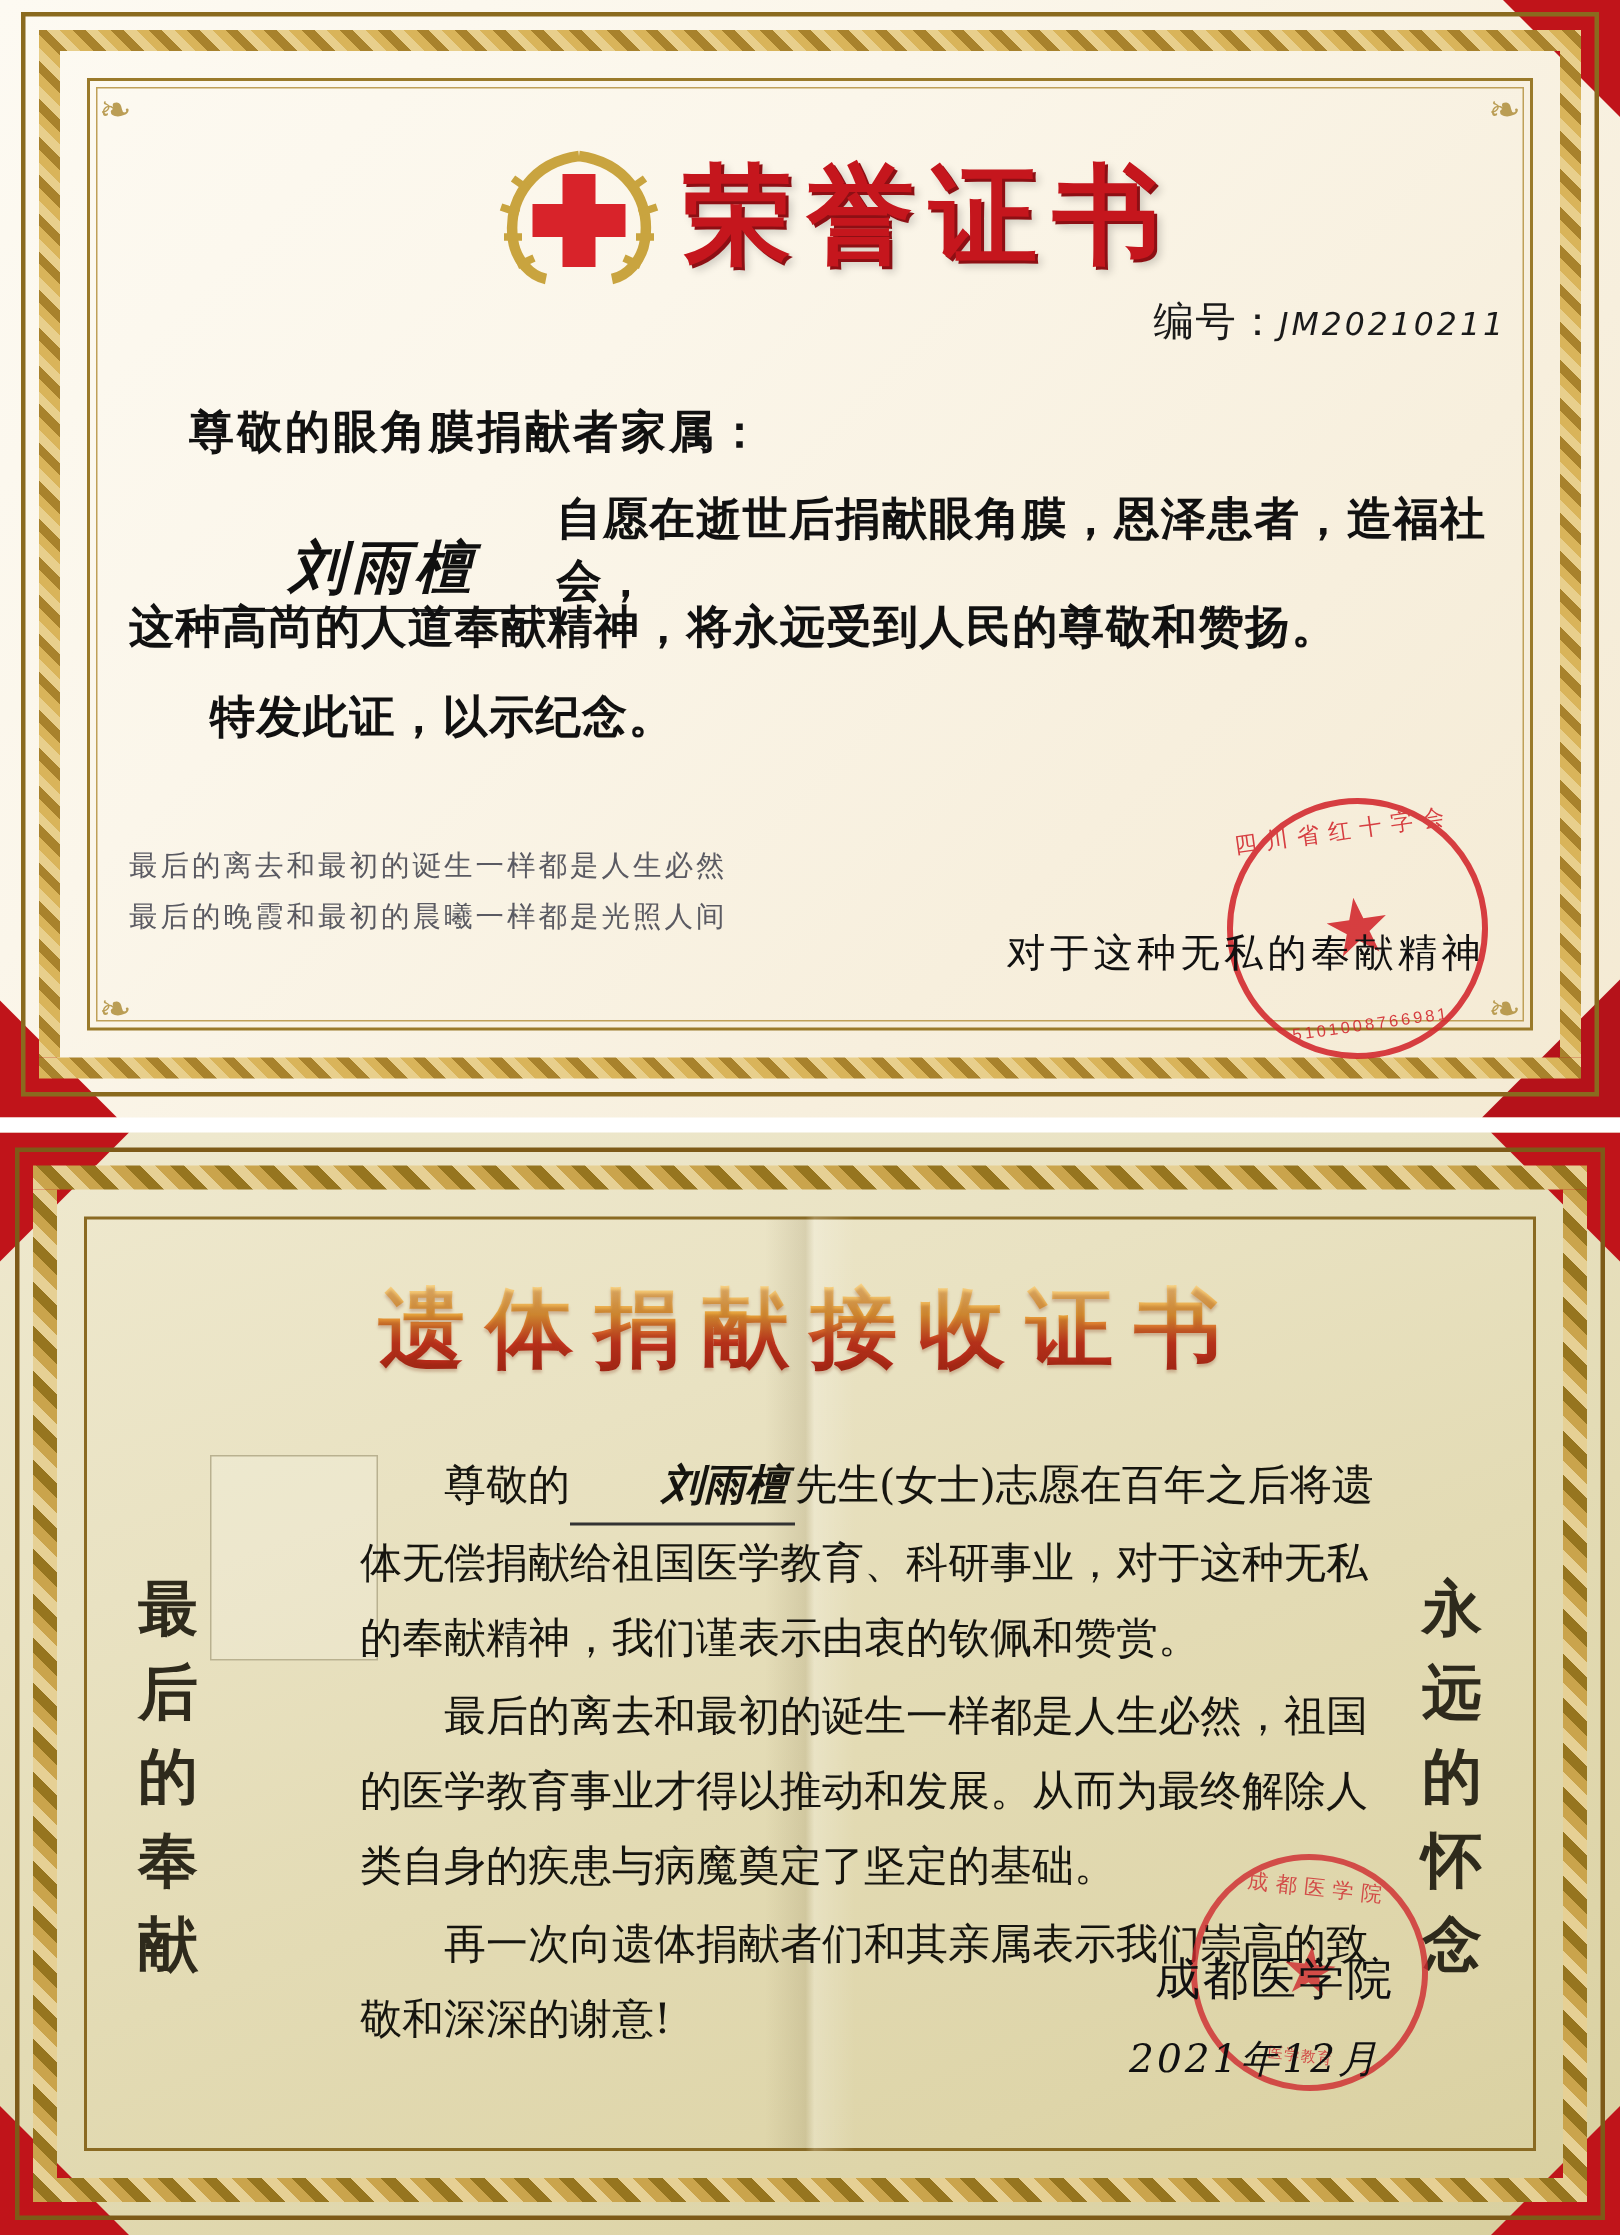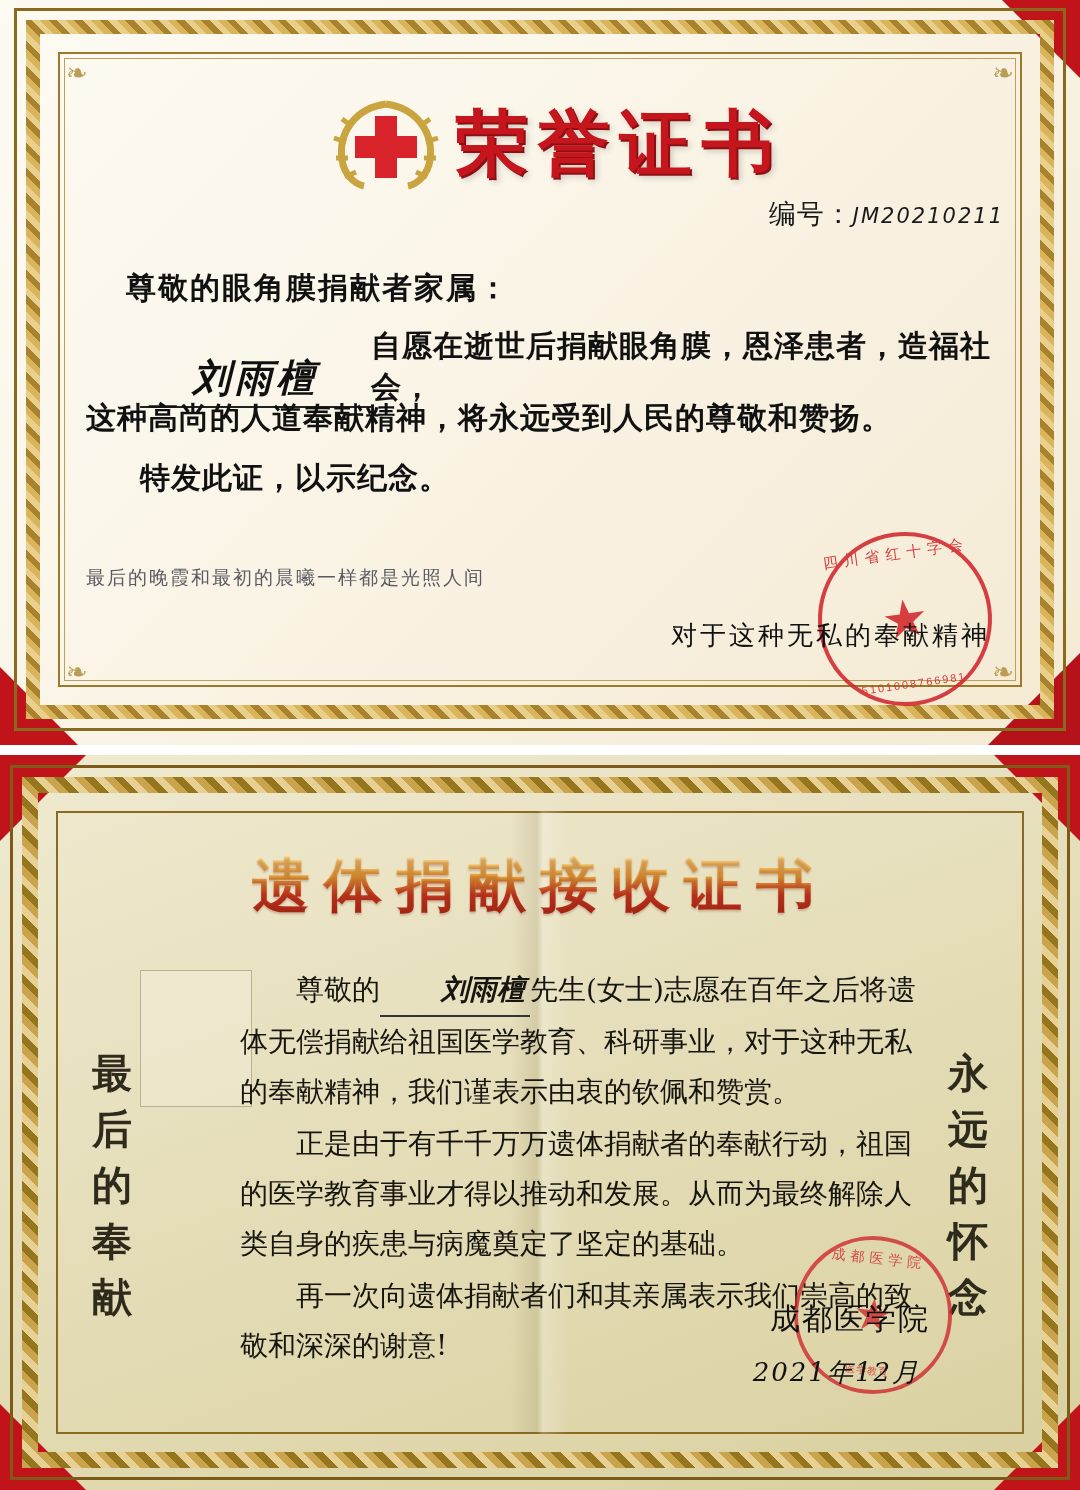--- a/index.html
+++ b/index.html
@@ -160,20 +160,21 @@
       <span class="name-blank">
         <span class="hand">刘雨檀</span>
       </span>
       <span class="txt">自愿在逝世后捐献眼角膜，恩泽患者，造福社会，</span>
     </div>
 
     <div class="body-l2">这种高尚的人道奉献精神，将永远受到人民的尊敬和赞扬。</div>
     <div class="body-l3">特发此证，以示纪念。</div>
 
     <div class="poem">
+      <div>最后的离去和最初的诞生一样都是人生必然</div>
       <div>最后的晚霞和最初的晨曦一样都是光照人间</div>
     </div>
 
     <div class="seal-top">
       <div class="seal-arc">四川省红十字会</div>
       <div class="seal-star">★</div>
       <div class="seal-bottom-txt">5101008766981</div>
     </div>
 
     <div class="date-top">对于这种无私的奉献精神</div>
@@ -192,21 +193,21 @@
 
     <div class="b-title">遗体捐献接收证书</div>
 
     <div class="side-left">最后的奉献</div>
     <div class="side-right">永远的怀念</div>
 
     <div class="photo-box"></div>
 
     <div class="b-body">
       <p class="indent"><span>尊敬的</span><span class="name-blank2">刘雨檀</span><span>先生(女士)志愿在百年之后将遗体无偿捐献给祖国医学教育、科研事业，对于这种无私的奉献精神，我们谨表示由衷的钦佩和赞赏。</span></p>
-      <p class="indent">正是由于有千千万万遗体捐献者的奉献行动，祖国的医学教育事业才得以推动和发展。从而为最终解除人类自身的疾患与病魔奠定了坚定的基础。</p>
+      <p class="indent">最后的离去和最初的诞生一样都是人生必然，祖国的医学教育事业才得以推动和发展。从而为最终解除人类自身的疾患与病魔奠定了坚定的基础。</p>
       <p class="indent">再一次向遗体捐献者们和其亲属表示我们崇高的致敬和深深的谢意!</p>
     </div>
 
     <div class="seal-bottom">
       <div class="seal2-arc">成都医学院</div>
       <div class="seal2-star">★</div>
       <div class="seal2-bot">医学教育</div>
     </div>
 
     <div class="org">成都医学院</div>

